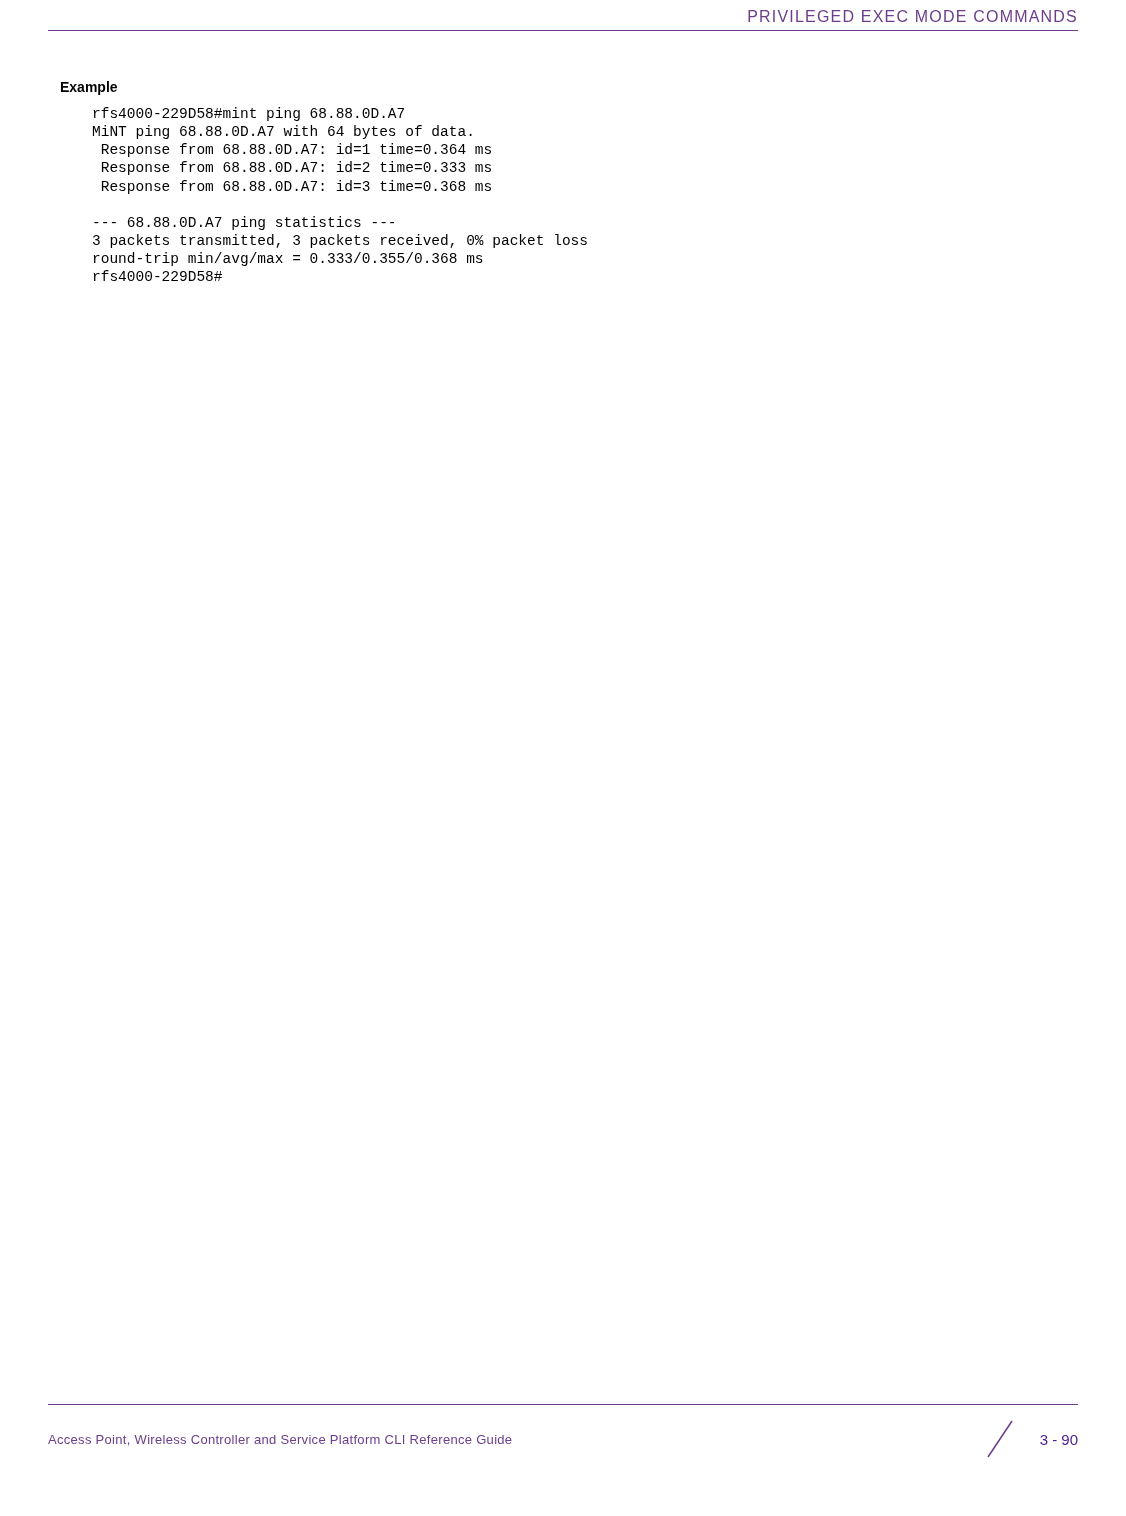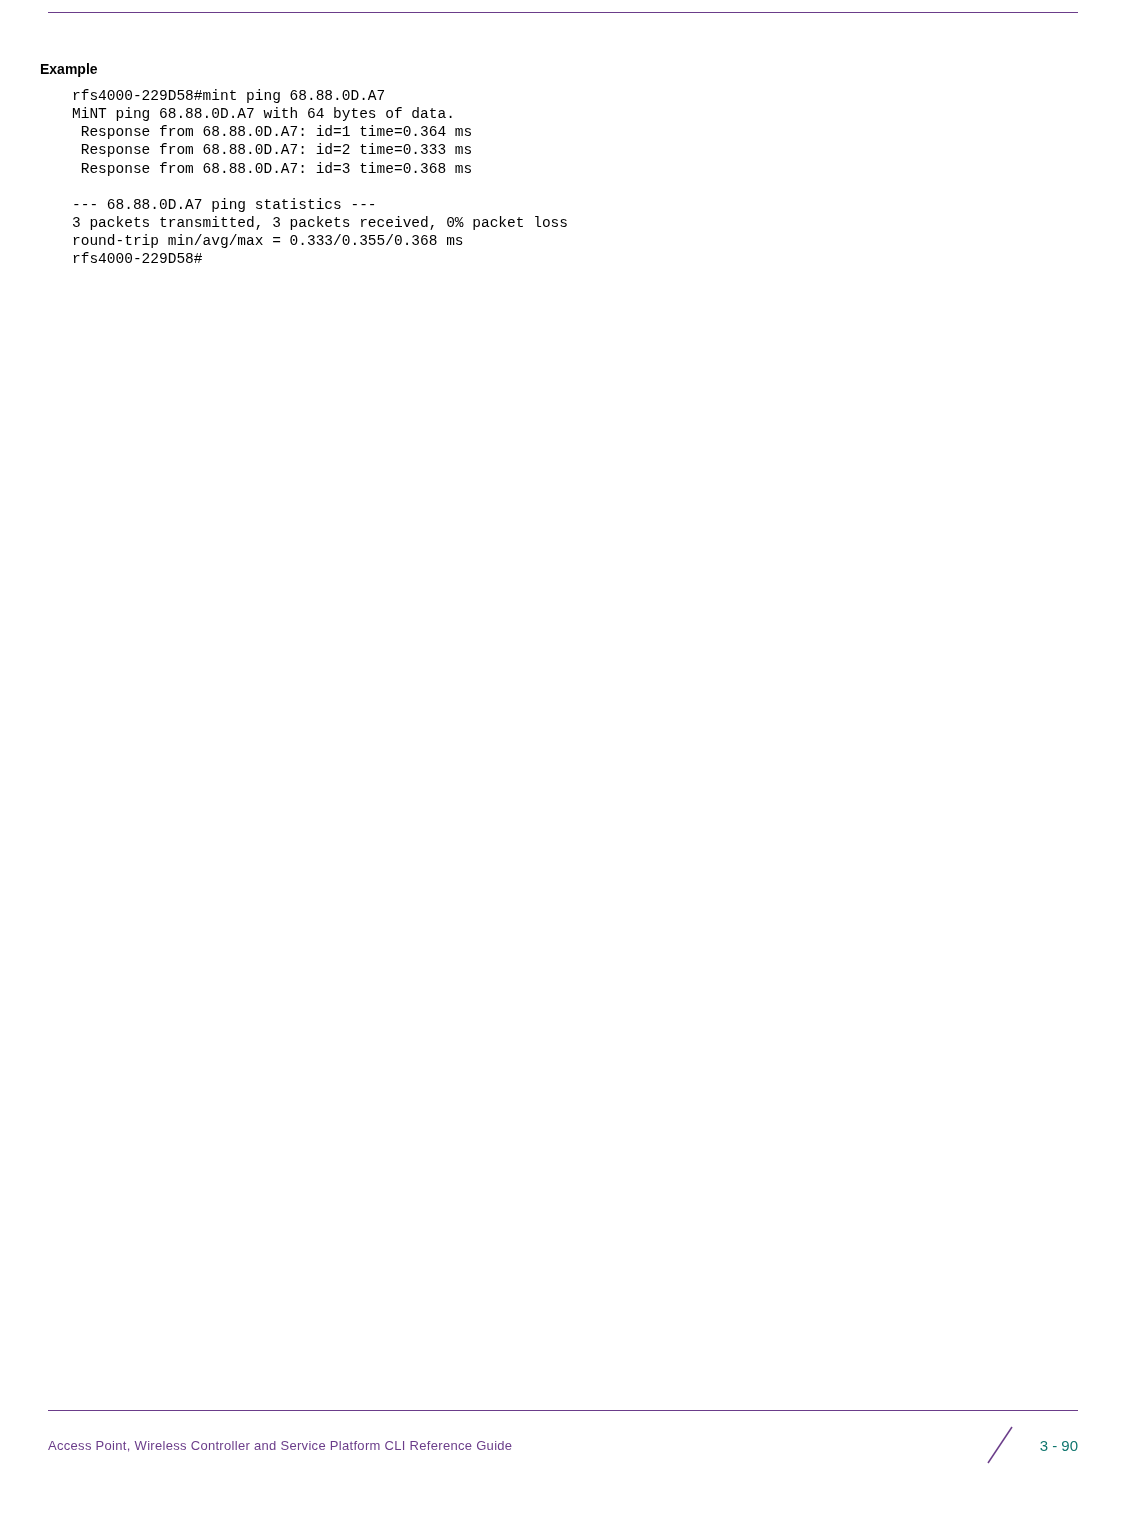--- a/index.html
+++ b/index.html
@@ -24,39 +24,39 @@
       letter-spacing: 1.2px;
       font-weight: 400;
       padding-right: 0;
     }
     .header-rule {
       border: none;
       border-top: 1.5px solid #6b3d8a;
       margin-top: 4px;
     }
     .content {
-      padding: 48px 48px 0 40px;
+      padding: 48px 48px 0 60px;
     }
     .example-heading {
       font-weight: bold;
       font-size: 14px;
       color: #000000;
       margin-bottom: 10px;
     }
     .code-block {
       font-family: "Courier New", Courier, monospace;
       font-size: 14.5px;
       line-height: 1.25;
       white-space: pre;
       color: #000000;
       margin-left: 32px;
     }
     .footer {
       position: absolute;
-      bottom: 32px;
+      bottom: 38px;
       left: 0;
       width: 100%;
       padding: 17px 48px;
     }
     .footer-rule {
       border: none;
       border-top: 1.5px solid #6b3d8a;
       margin-bottom: 12px;
     }
     .footer-row {
@@ -79,29 +79,30 @@
       height: 44px;
       display: flex;
       align-items: center;
       justify-content: center;
     }
     .page-slash svg {
       width: 40px;
       height: 44px;
     }
     .page-num {
-      color: #0f766e;
+      color: #4c1d95;
       font-size: 15px;
       text-align: center;
     }
   </style>
 </head>
 <body>
 
 <div class="header-region">
+  <div class="header-title">PRIVILEGED EXEC MODE COMMANDS</div>
   <hr class="header-rule">
 </div>
 
 <div class="content">
   <div class="example-heading">Example</div>
   <div class="code-block">rfs4000-229D58#mint ping 68.88.0D.A7
 MiNT ping 68.88.0D.A7 with 64 bytes of data.
  Response from 68.88.0D.A7: id=1 time=0.364 ms
  Response from 68.88.0D.A7: id=2 time=0.333 ms
  Response from 68.88.0D.A7: id=3 time=0.368 ms

